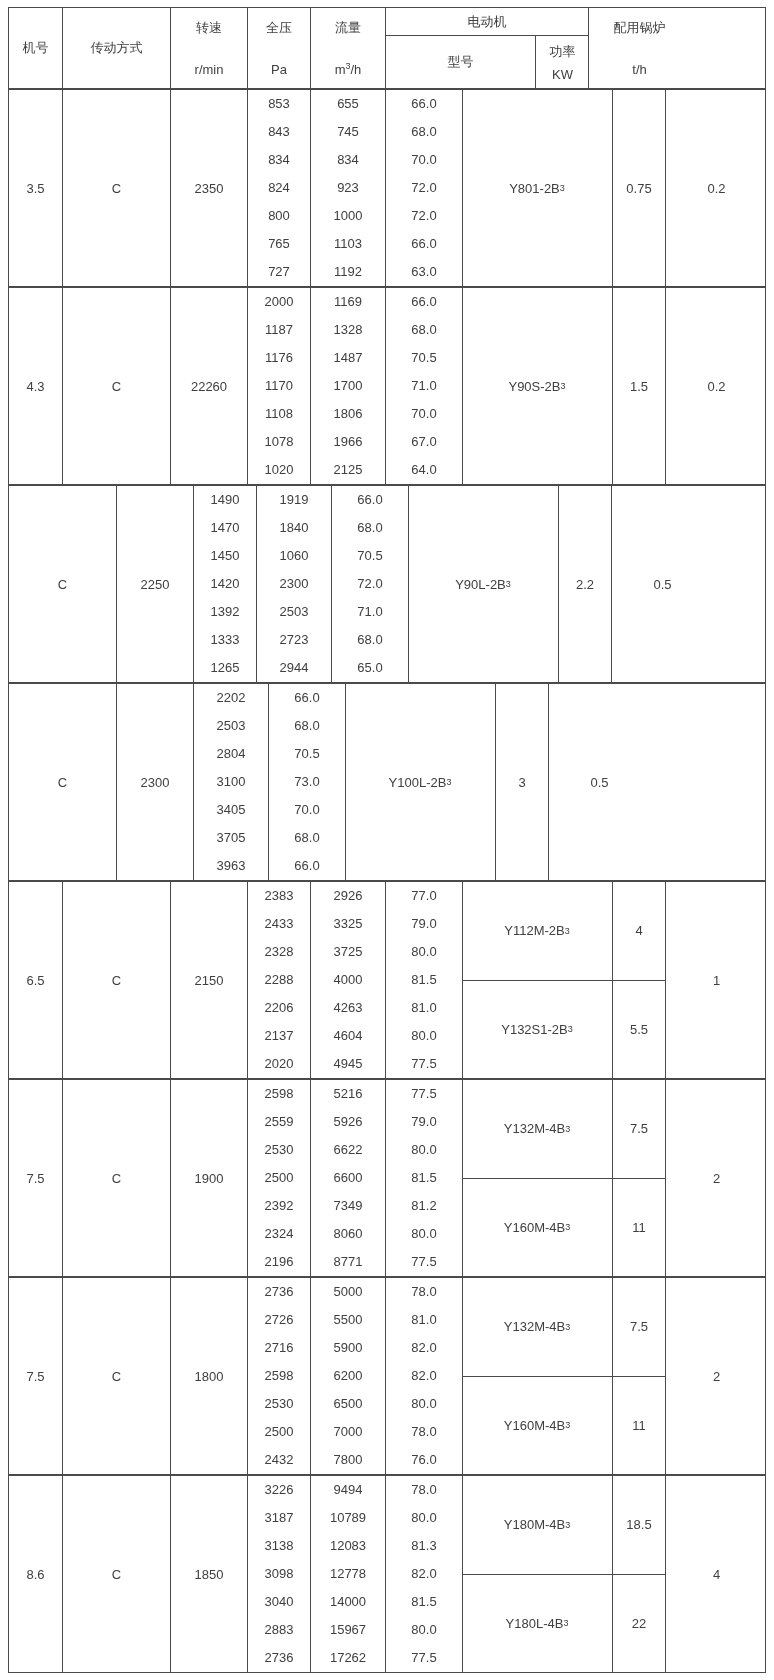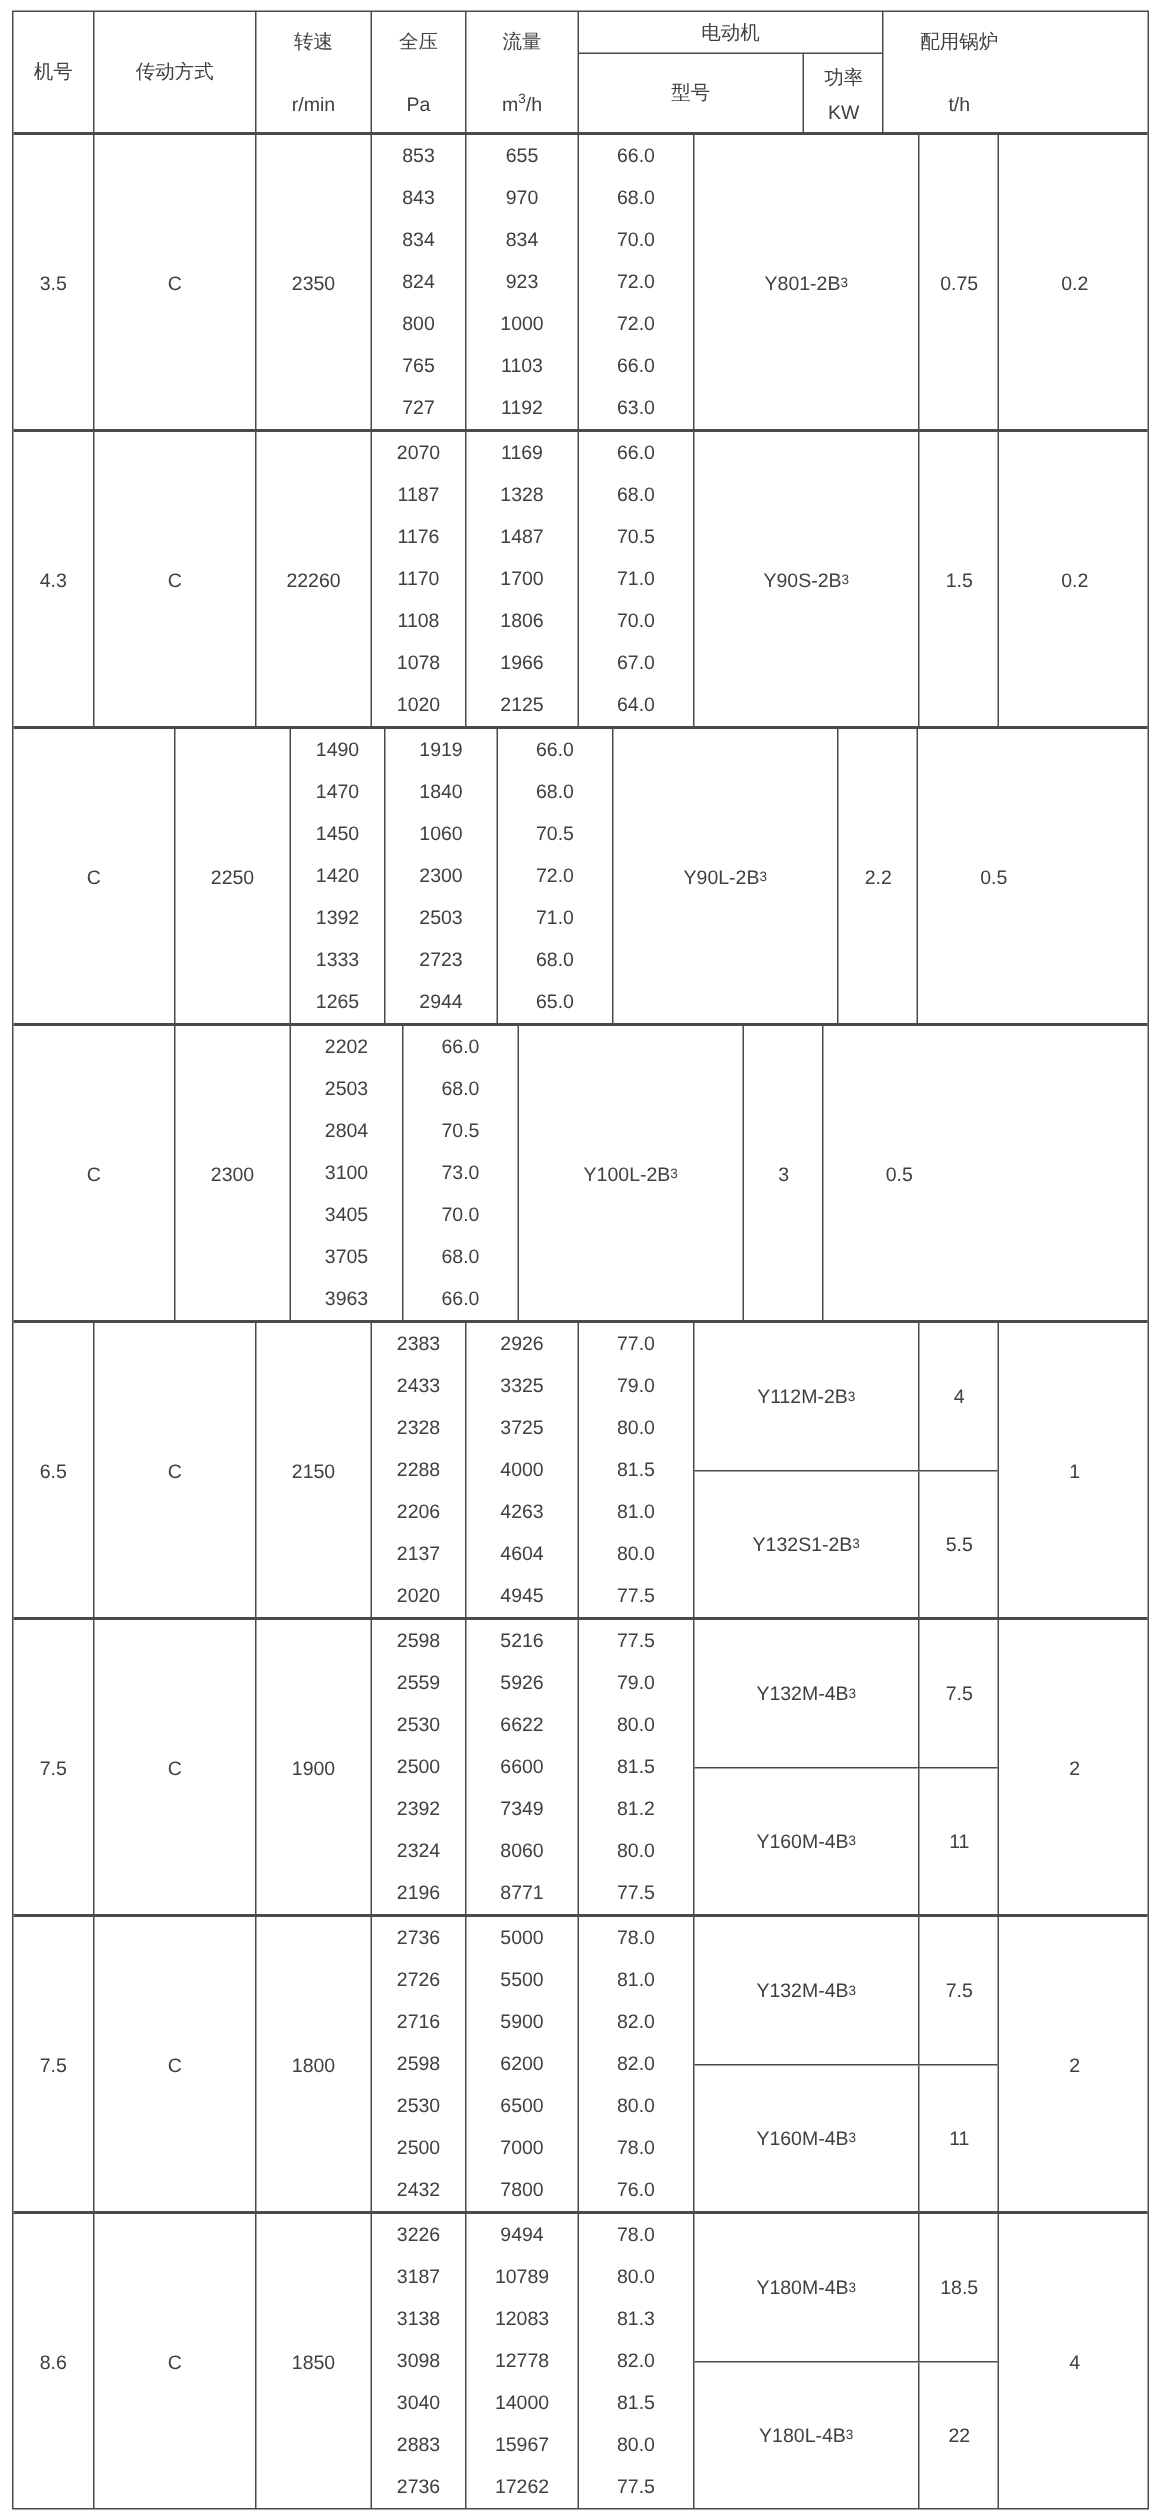--- a/index.html
+++ b/index.html
@@ -49,21 +49,21 @@
   .block:last-child{border-bottom:none;}
   .cell{
     box-sizing:border-box;border-right:1px solid var(--border);
     display:flex;align-items:center;justify-content:center;
     text-align:center;flex-shrink:0;
   }
   .cell.last{border-right:none;}
   .stack{flex-direction:column;justify-content:center;}
   .stack .vline{height:28px;line-height:28px;width:100%;text-align:center;}
   .motor-group{box-sizing:border-box;display:flex;flex-direction:column;border-right:1px solid var(--border);flex-shrink:0;}
-  .motor-row{flex:1;display:flex;min-height:0;}
+  .motor-row{flex:1;display:flex;min-height:0;justify-content:center;}
   .motor-row + .motor-row{border-top:1px solid var(--border);}
   .motor-row .cell{height:100%;}
   sub{font-size:9px;line-height:0;}
   sup{font-size:9px;line-height:0;}
 </style>
 </head>
 <body>
 
 <div class="page">
   <div class="spec-table">
@@ -114,21 +114,21 @@
             <div class="vline">853</div>
             <div class="vline">843</div>
             <div class="vline">834</div>
             <div class="vline">824</div>
             <div class="vline">800</div>
             <div class="vline">765</div>
             <div class="vline">727</div>
           </div>
           <div class="cell stack w-liuliang">
             <div class="vline">655</div>
-            <div class="vline">970</div>
+            <div class="vline">745</div>
             <div class="vline">834</div>
             <div class="vline">923</div>
             <div class="vline">1000</div>
             <div class="vline">1103</div>
             <div class="vline">1192</div>
           </div>
           <div class="cell stack w-neixiaolv">
             <div class="vline">66.0</div>
             <div class="vline">68.0</div>
             <div class="vline">70.0</div>
@@ -146,21 +146,21 @@
               <div class="cell w-gonglv last">0.75</div>
             </div>
           </div>
           <div class="cell w-peiyong last">0.2</div>
         </div>
         <div class="block">
           <div class="cell w-jihao">4.3</div>
           <div class="cell w-chuandong">C</div>
           <div class="cell w-zhuansu">22260</div>
           <div class="cell stack w-quanya">
-            <div class="vline">2070</div>
+            <div class="vline">2000</div>
             <div class="vline">1187</div>
             <div class="vline">1176</div>
             <div class="vline">1170</div>
             <div class="vline">1108</div>
             <div class="vline">1078</div>
             <div class="vline">1020</div>
           </div>
           <div class="cell stack w-liuliang">
             <div class="vline">1169</div>
             <div class="vline">1328</div>

